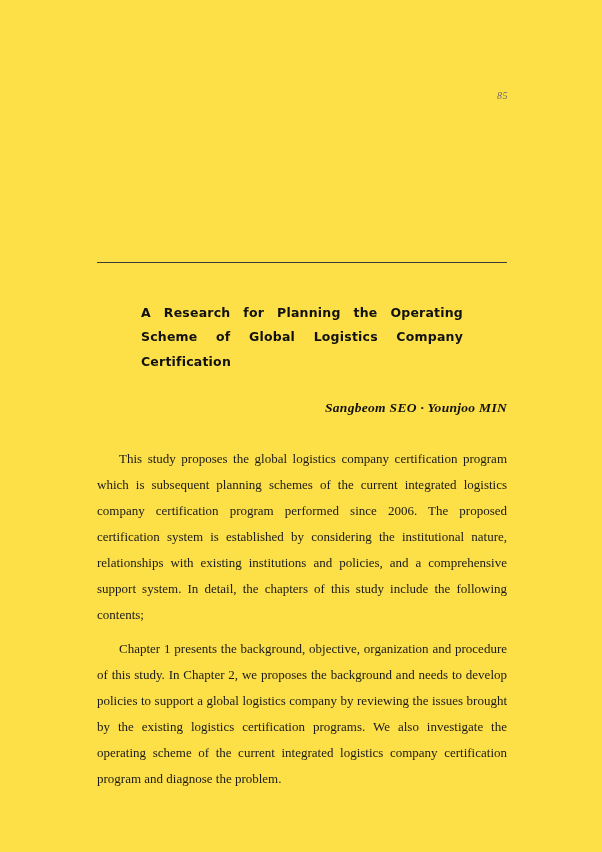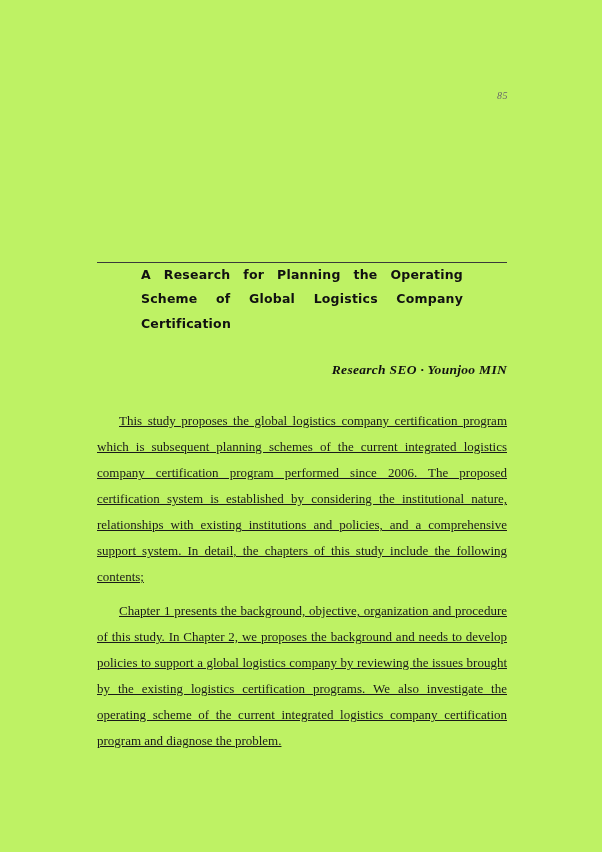--- a/index.html
+++ b/index.html
@@ -11,21 +11,21 @@
     width: 602px;
     height: 852px;
     position: relative;
     font-family: "Liberation Serif", serif;
     color: #1a1a1a;
     overflow: hidden;
   }
   .page {
     position: absolute;
     inset: 0;
-    background: #bef264;
+    background: #fde047;
   }
   .page-number {
     position: absolute;
     top: 90px;
     right: 94px;
     font-family: "Liberation Serif", serif;
     font-size: 10px;
     font-style: italic;
     color: #6a6a6a;
     letter-spacing: 0.5px;
@@ -47,20 +47,21 @@
     padding-bottom: 8px;
     line-height: 1.1;
   }
   .heading-rule {
     border: 0;
     border-top: 1px solid #3a3a3a;
     margin: 10px 0 0 0;
     width: 410px;
   }
   .paper-title {
+    margin-top: 38px;
     font-family: "DejaVu Sans", sans-serif;
     font-size: 12.5px;
     font-weight: bold;
     line-height: 1.95;
     color: #111;
     letter-spacing: 0.2px;
     padding-left: 44px;
     width: 366px;
     box-sizing: border-box;
     text-align: justify;
@@ -71,21 +72,20 @@
     text-align: right;
     font-family: "Liberation Serif", serif;
     font-size: 13.5px;
     font-weight: bold;
     font-style: italic;
     color: #111;
     letter-spacing: 0.3px;
   }
   .body-text {
     margin-top: 30px;
-    text-decoration: underline;
   }
   .body-text p {
     margin: 0 0 0 0;
     text-indent: 22px;
     font-family: "Liberation Serif", serif;
     font-size: 13px;
     line-height: 2.0;
     text-align: justify;
     color: #1a1a1a;
   }
@@ -100,21 +100,21 @@
 
   <div class="page-number">85</div>
 
   <div class="content">
 
 
     <hr class="heading-rule">
 
     <div class="paper-title">A Research for Planning the Operating Scheme of Global Logistics Company Certification</div>
 
-    <div class="authors">Research SEO · Younjoo MIN</div>
+    <div class="authors">Sangbeom SEO · Younjoo MIN</div>
 
     <div class="body-text">
       <p>This study  proposes the global logistics company certification program which is subsequent planning schemes of the current integrated logistics company certification program performed since 2006. The proposed certification system is established by considering the institutional nature, relationships with existing institutions and policies, and a comprehensive support system. In detail, the chapters of this study include the following contents;</p>
       <p>Chapter 1 presents the background, objective, organization and procedure of this study. In Chapter 2, we proposes the background and needs to develop policies to support a global logistics company by reviewing the issues brought by the existing logistics certification programs. We also investigate the operating scheme of the current integrated logistics company certification program and diagnose the problem.</p>
     </div>
 
   </div>
 </div>
 
 </body></html>

